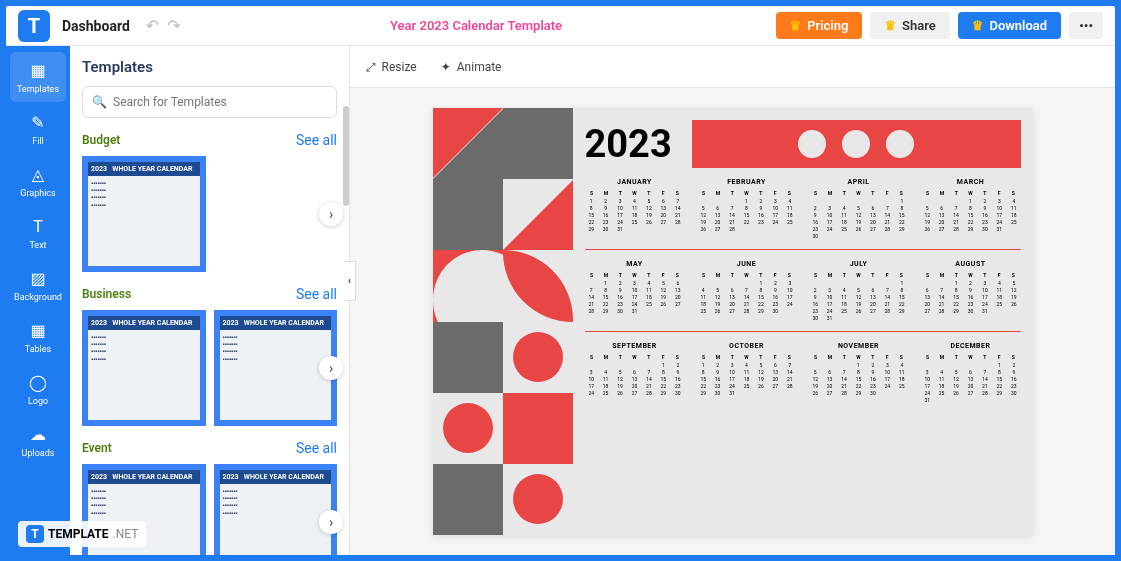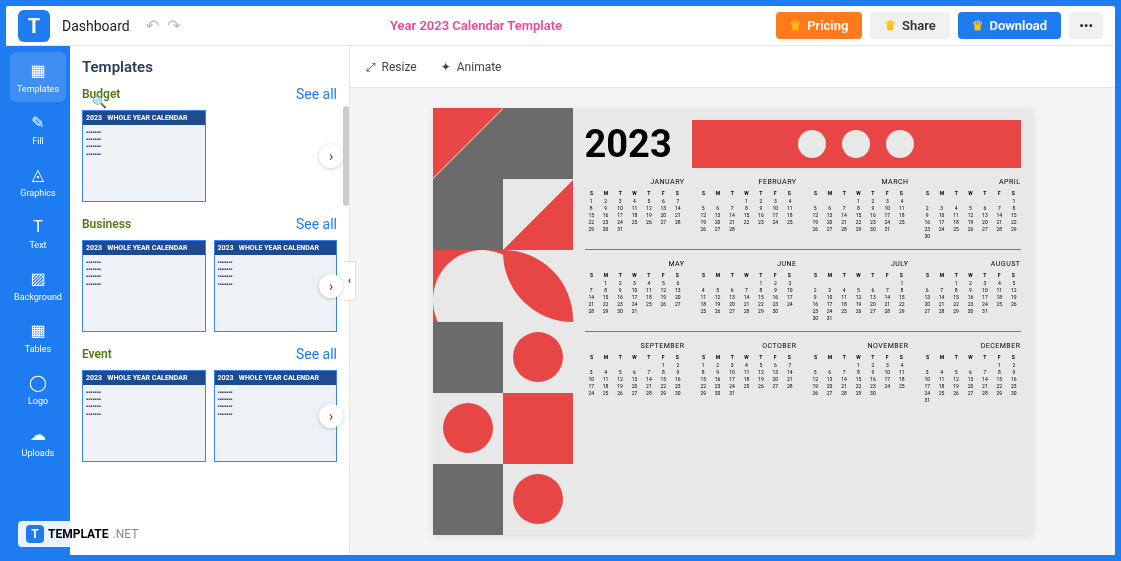--- a/index.html
+++ b/index.html
@@ -1,20 +1,20 @@
 <!DOCTYPE html>
 <html><head>
 <meta charset="utf-8">
 <style>
 *{box-sizing:border-box;margin:0;padding:0;font-family:-apple-system,BlinkMacSystemFont,'Segoe UI',Roboto,sans-serif}
 body{background:#1e7bf0;width:1121px;height:561px;overflow:hidden;position:relative}
 .app{background:#fff;margin:6px;height:549px;border-radius:2px;display:flex;flex-direction:column}
 .topbar{height:40px;display:flex;align-items:center;padding:0 12px;border-bottom:1px solid #e5e5e5}
 .logo-t{width:32px;height:32px;background:#1e7bf0;border-radius:6px;display:flex;align-items:center;justify-content:center;color:#fff;font-weight:bold;font-size:20px;margin-right:12px}
-.dash-title{font-weight:400;font-size:14px;color:#222;margin-right:12px}
+.dash-title{font-weight:700;font-size:14px;color:#222;margin-right:12px}
 .hist-btn{color:#bbb;font-size:16px;margin:0 4px;cursor:pointer}
 .doc-title{margin-left:auto;margin-right:auto;font-size:13px;font-weight:600;color:#ec4899}
 .btn{padding:6px 14px;border-radius:4px;font-size:13px;font-weight:600;display:flex;align-items:center;gap:6px;margin-left:8px;cursor:pointer;border:none}
 .btn-pricing{background:#ff7a1a;color:#fff}
 .btn-share{background:#f0f0f0;color:#333}
 .btn-download{background:#1e7bf0;color:#fff}
 .btn-more{background:#f0f0f0;color:#333;padding:6px 10px}
 .crown{color:#ffc107}
 .main{display:flex;flex:1;overflow:hidden}
 .rail{width:64px;background:#1e7bf0;display:flex;flex-direction:column;align-items:center;padding-top:6px;gap:2px}
@@ -24,21 +24,21 @@
 .side{width:280px;background:#fff;border-right:1px solid #e5e5e5;padding:12px;overflow:hidden;position:relative}
 .side-title{font-size:15px;font-weight:600;color:#2a3b5f;margin-bottom:10px}
 .search{width:100%;padding:8px 10px 8px 30px;border:1px solid #ddd;border-radius:6px;font-size:12px;margin-bottom:14px}
 .search-wrap{position:relative}
 .search-icon{position:absolute;left:10px;top:9px;color:#888;font-size:12px}
 .cat{margin-bottom:14px}
 .cat-head{display:flex;justify-content:space-between;align-items:center;margin-bottom:8px}
 .cat-title{font-size:12px;font-weight:600;color:#4d7c0f}
 .see-all{font-size:14px;color:#1e7bf0;cursor:pointer}
 .thumbs{display:flex;gap:8px;position:relative}
-.thumb{width:124px;height:92px;background:#eef1f5;border:1px solid #3b82f6;font-size:6px;color:#3a4a6a;overflow:hidden;cursor:pointer}
+.thumb{width:124px;height:116px;background:#eef1f5;border:6px solid #3b82f6;font-size:6px;color:#3a4a6a;overflow:hidden;cursor:pointer}
 .thumb-header{background:#1e4b8f;color:#fff;padding:3px;font-weight:bold;font-size:7px}
 .thumb-body{padding:3px;line-height:1.2}
 .chev{position:absolute;right:-6px;top:50%;transform:translateY(-50%);width:24px;height:24px;background:#fff;border-radius:50%;box-shadow:0 1px 4px rgba(0,0,0,0.2);display:flex;align-items:center;justify-content:center;font-size:14px;cursor:pointer;color:#444}
 .collapse{position:absolute;left:344px;top:50%;transform:translateY(-50%);width:12px;height:40px;background:#fff;border:1px solid #ddd;border-left:none;display:flex;align-items:center;justify-content:center;font-size:10px;cursor:pointer;z-index:5}
 .canvas-area{flex:1;background:#f5f5f5;display:flex;flex-direction:column}
 .canvas-toolbar{height:42px;background:#fff;border-bottom:1px solid #e5e5e5;display:flex;align-items:center;padding:0 16px;gap:24px}
 .tool-item{display:flex;align-items:center;gap:6px;font-size:12px;color:#444;cursor:pointer}
 .canvas{flex:1;display:flex;justify-content:center;padding:20px;overflow:hidden}
 .calendar-page{width:600px;height:auto;background:#e8e8e8;display:flex;box-shadow:0 2px 8px rgba(0,0,0,0.1)}
 .art-col{width:140px;display:flex;flex-direction:column}
@@ -53,21 +53,21 @@
 .leaf{background:#e84545;border-radius:0 70px 0 70px}
 .circ{display:flex;align-items:center;justify-content:center}
 .circ::after{content:'';width:50px;height:50px;background:#e84545;border-radius:50%}
 .cal-col{flex:1;padding:12px}
 .year-row{display:flex;align-items:center;margin-bottom:10px}
 .year{font-size:38px;font-weight:700;color:#000;margin-right:20px}
 .dots-band{flex:1;background:#e84545;height:48px;display:flex;align-items:center;justify-content:center;gap:16px}
 .dot{width:28px;height:28px;background:#e8e8e8;border-radius:50%}
 .months-grid{display:grid;grid-template-columns:repeat(4,1fr);gap:6px 12px}
 .month{font-size:5px}
-.month-name{text-align:right;font-weight:normal;font-size:7px;letter-spacing:0.5px;margin-bottom:4px}
+.month-name{text-align:center;font-weight:bold;font-size:7px;letter-spacing:0.5px;margin-bottom:4px}
 .dow{display:grid;grid-template-columns:repeat(7,1fr);text-align:center;font-weight:bold;margin-bottom:2px}
 .days{display:grid;grid-template-columns:repeat(7,1fr);text-align:center;gap:1px}
 .sep{grid-column:1/-1;height:1px;background:#e84545;margin:4px 0}
 .watermark{position:absolute;bottom:14px;left:18px;background:rgba(255,255,255,0.9);padding:4px 8px;border-radius:4px;display:flex;align-items:center;gap:4px;font-size:12px;font-weight:bold}
 .wm-t{width:18px;height:18px;background:#1e7bf0;border-radius:4px;color:#fff;display:flex;align-items:center;justify-content:center;font-size:12px}
 .scroll-ind{position:absolute;right:0;top:60px;width:6px;height:100px;background:#ccc;border-radius:3px}
 </style>
 </head>
 <body>
 
@@ -124,20 +124,21 @@
         </div>
         <div class="rail-item">
           <div class="rail-icon">☁</div>
           <span>Uploads</span>
         </div>
       </div>
     <div class="side">
       <div class="side-title">Templates</div>
       <div class="search-wrap">
         <span class="search-icon">🔍</span>
+        <input class="search" placeholder="Search for Templates" style="">
       </div>
       <div id="cats">
           <div class="cat">
             <div class="cat-head">
               <span class="cat-title">Budget</span>
               <span class="see-all">See all</span>
             </div>
             <div class="thumbs">
               <div class="thumb">
                 <div class="thumb-header">2023 &nbsp; WHOLE YEAR CALENDAR</div>
@@ -322,20 +323,70 @@
                     <span>22</span>
                     <span>23</span>
                     <span>24</span>
                     <span>25</span>
                     <span>26</span>
                     <span>27</span>
                     <span>28</span>
                   </div>
                 </div>
                 <div class="month">
+                  <div class="month-name">APRIL</div>
+                  <div class="dow">
+                    <span>S</span>
+                    <span>M</span>
+                    <span>T</span>
+                    <span>W</span>
+                    <span>T</span>
+                    <span>F</span>
+                    <span>S</span>
+                  </div>
+                  <div class="days">
+                    <span></span>
+                    <span></span>
+                    <span></span>
+                    <span></span>
+                    <span></span>
+                    <span></span>
+                    <span>1</span>
+                    <span>2</span>
+                    <span>3</span>
+                    <span>4</span>
+                    <span>5</span>
+                    <span>6</span>
+                    <span>7</span>
+                    <span>8</span>
+                    <span>9</span>
+                    <span>10</span>
+                    <span>11</span>
+                    <span>12</span>
+                    <span>13</span>
+                    <span>14</span>
+                    <span>15</span>
+                    <span>16</span>
+                    <span>17</span>
+                    <span>18</span>
+                    <span>19</span>
+                    <span>20</span>
+                    <span>21</span>
+                    <span>22</span>
+                    <span>23</span>
+                    <span>24</span>
+                    <span>25</span>
+                    <span>26</span>
+                    <span>27</span>
+                    <span>28</span>
+                    <span>29</span>
+                    <span>30</span>
+                  </div>
+                </div>
+                <div class="month">
                   <div class="month-name">MARCH</div>
                   <div class="dow">
                     <span>S</span>
                     <span>M</span>
                     <span>T</span>
                     <span>W</span>
                     <span>T</span>
                     <span>F</span>
                     <span>S</span>
                   </div>
@@ -367,70 +418,20 @@
                     <span>22</span>
                     <span>23</span>
                     <span>24</span>
                     <span>25</span>
                     <span>26</span>
                     <span>27</span>
                     <span>28</span>
                     <span>29</span>
                     <span>30</span>
                     <span>31</span>
-                  </div>
-                </div>
-                <div class="month">
-                  <div class="month-name">APRIL</div>
-                  <div class="dow">
-                    <span>S</span>
-                    <span>M</span>
-                    <span>T</span>
-                    <span>W</span>
-                    <span>T</span>
-                    <span>F</span>
-                    <span>S</span>
-                  </div>
-                  <div class="days">
-                    <span></span>
-                    <span></span>
-                    <span></span>
-                    <span></span>
-                    <span></span>
-                    <span></span>
-                    <span>1</span>
-                    <span>2</span>
-                    <span>3</span>
-                    <span>4</span>
-                    <span>5</span>
-                    <span>6</span>
-                    <span>7</span>
-                    <span>8</span>
-                    <span>9</span>
-                    <span>10</span>
-                    <span>11</span>
-                    <span>12</span>
-                    <span>13</span>
-                    <span>14</span>
-                    <span>15</span>
-                    <span>16</span>
-                    <span>17</span>
-                    <span>18</span>
-                    <span>19</span>
-                    <span>20</span>
-                    <span>21</span>
-                    <span>22</span>
-                    <span>23</span>
-                    <span>24</span>
-                    <span>25</span>
-                    <span>26</span>
-                    <span>27</span>
-                    <span>28</span>
-                    <span>29</span>
-                    <span>30</span>
                   </div>
                 </div>
                 <div class="sep"></div>
                 <div class="month">
                   <div class="month-name">MAY</div>
                   <div class="dow">
                     <span>S</span>
                     <span>M</span>
                     <span>T</span>
                     <span>W</span>

